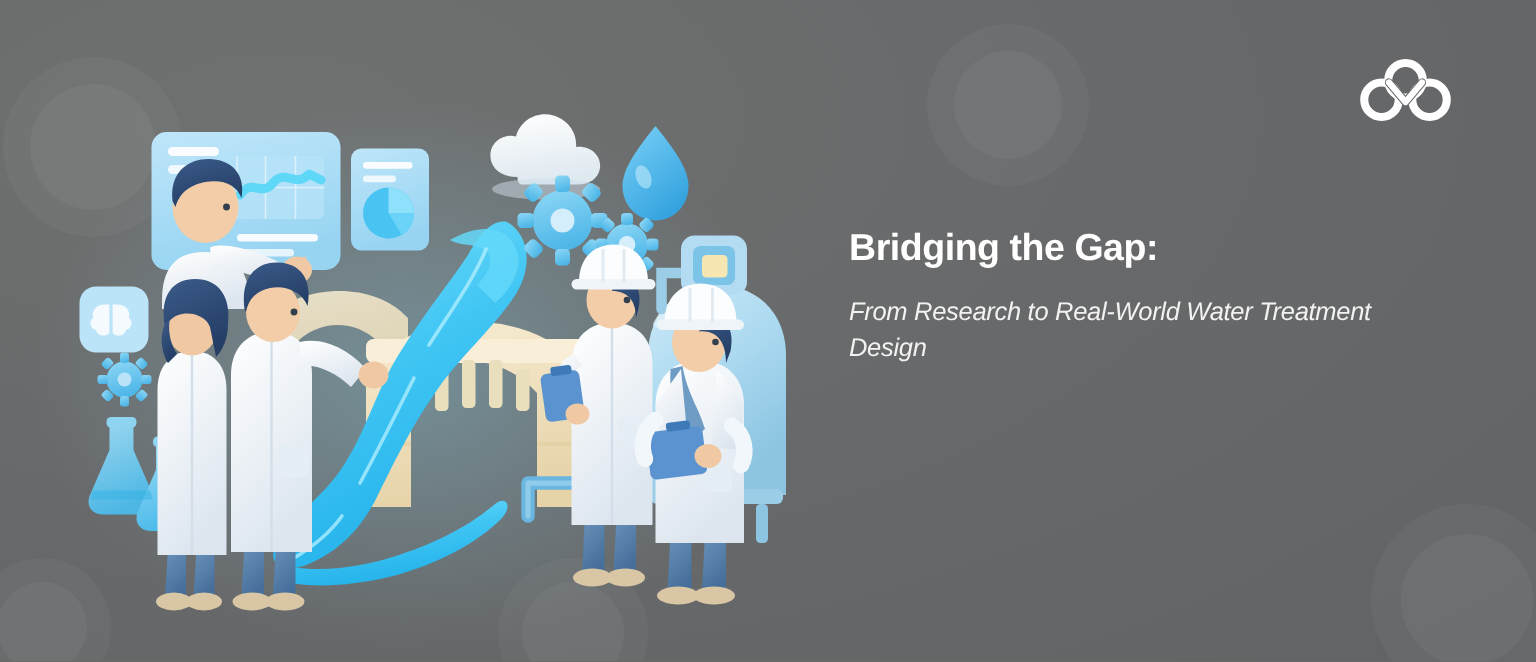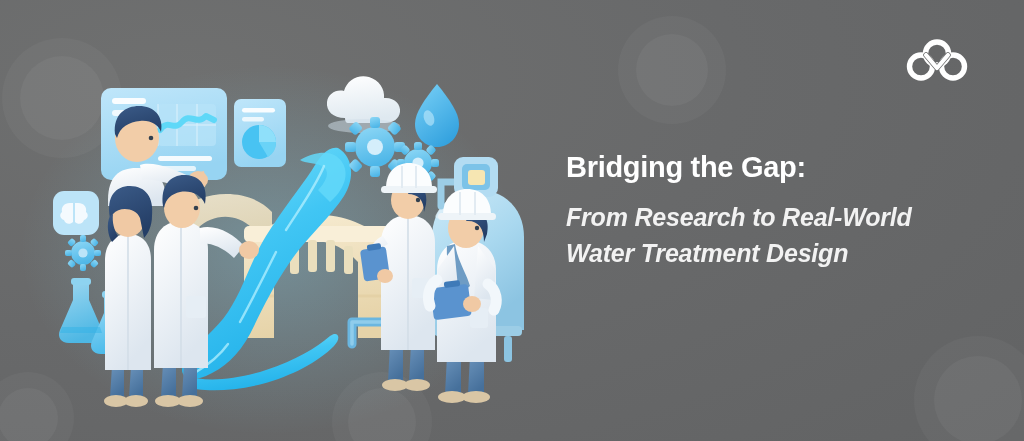--- a/index.html
+++ b/index.html
@@ -16,25 +16,25 @@
   
   .bgring{position:absolute;border-radius:50%;background:rgba(255,255,255,0.035);}
   .bgring.inner{background:rgba(255,255,255,0.045);}
 
   
   #logo{position:absolute;right:58px;top:38px;width:60px;height:42px;}
 
   
   #textblock{position:absolute;left:566px;top:152px;width:400px;}
   #title{
-    color:#ffffff;font-size:29px;font-weight:bold;line-height:1.08;
+    color:#ffffff;font-size:25px;font-weight:bold;line-height:1.08;
     letter-spacing:-0.3px;margin:0 0 17px 0;
   }
   #subtitle{
-    color:#f2f2f2;font-size:25px;font-style:italic;font-weight:bold;
+    color:#f2f2f2;font-size:17px;font-style:italic;font-weight:normal;
     line-height:1.42;margin:0;letter-spacing:-0.2px;
   }
 
   
   #illus{position:absolute;left:0;top:0;width:560px;height:441px;}
   #illus svg{display:block;}
 </style>
 </head>
 <body>
 

